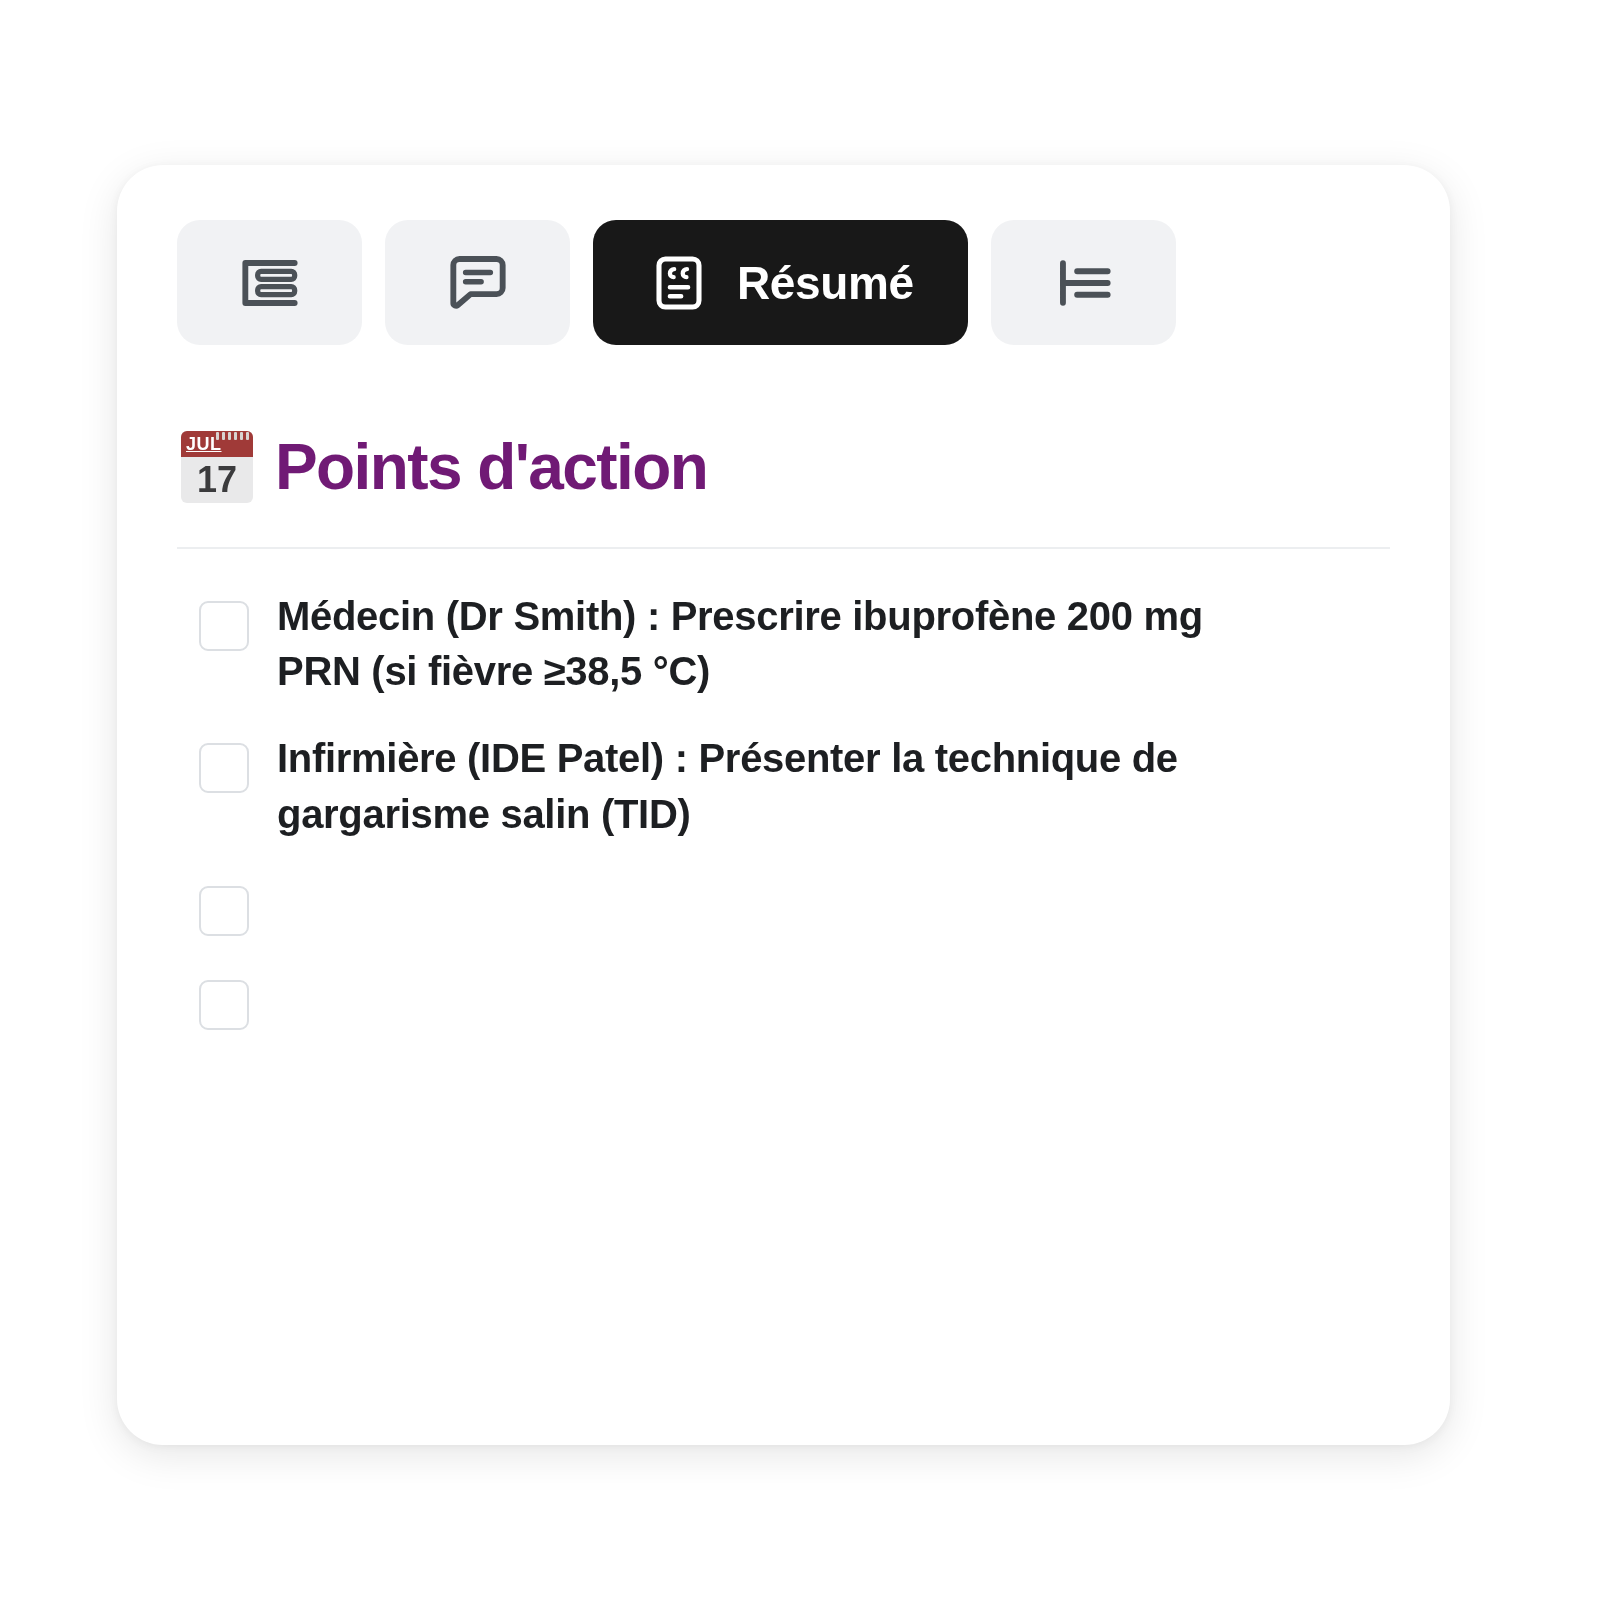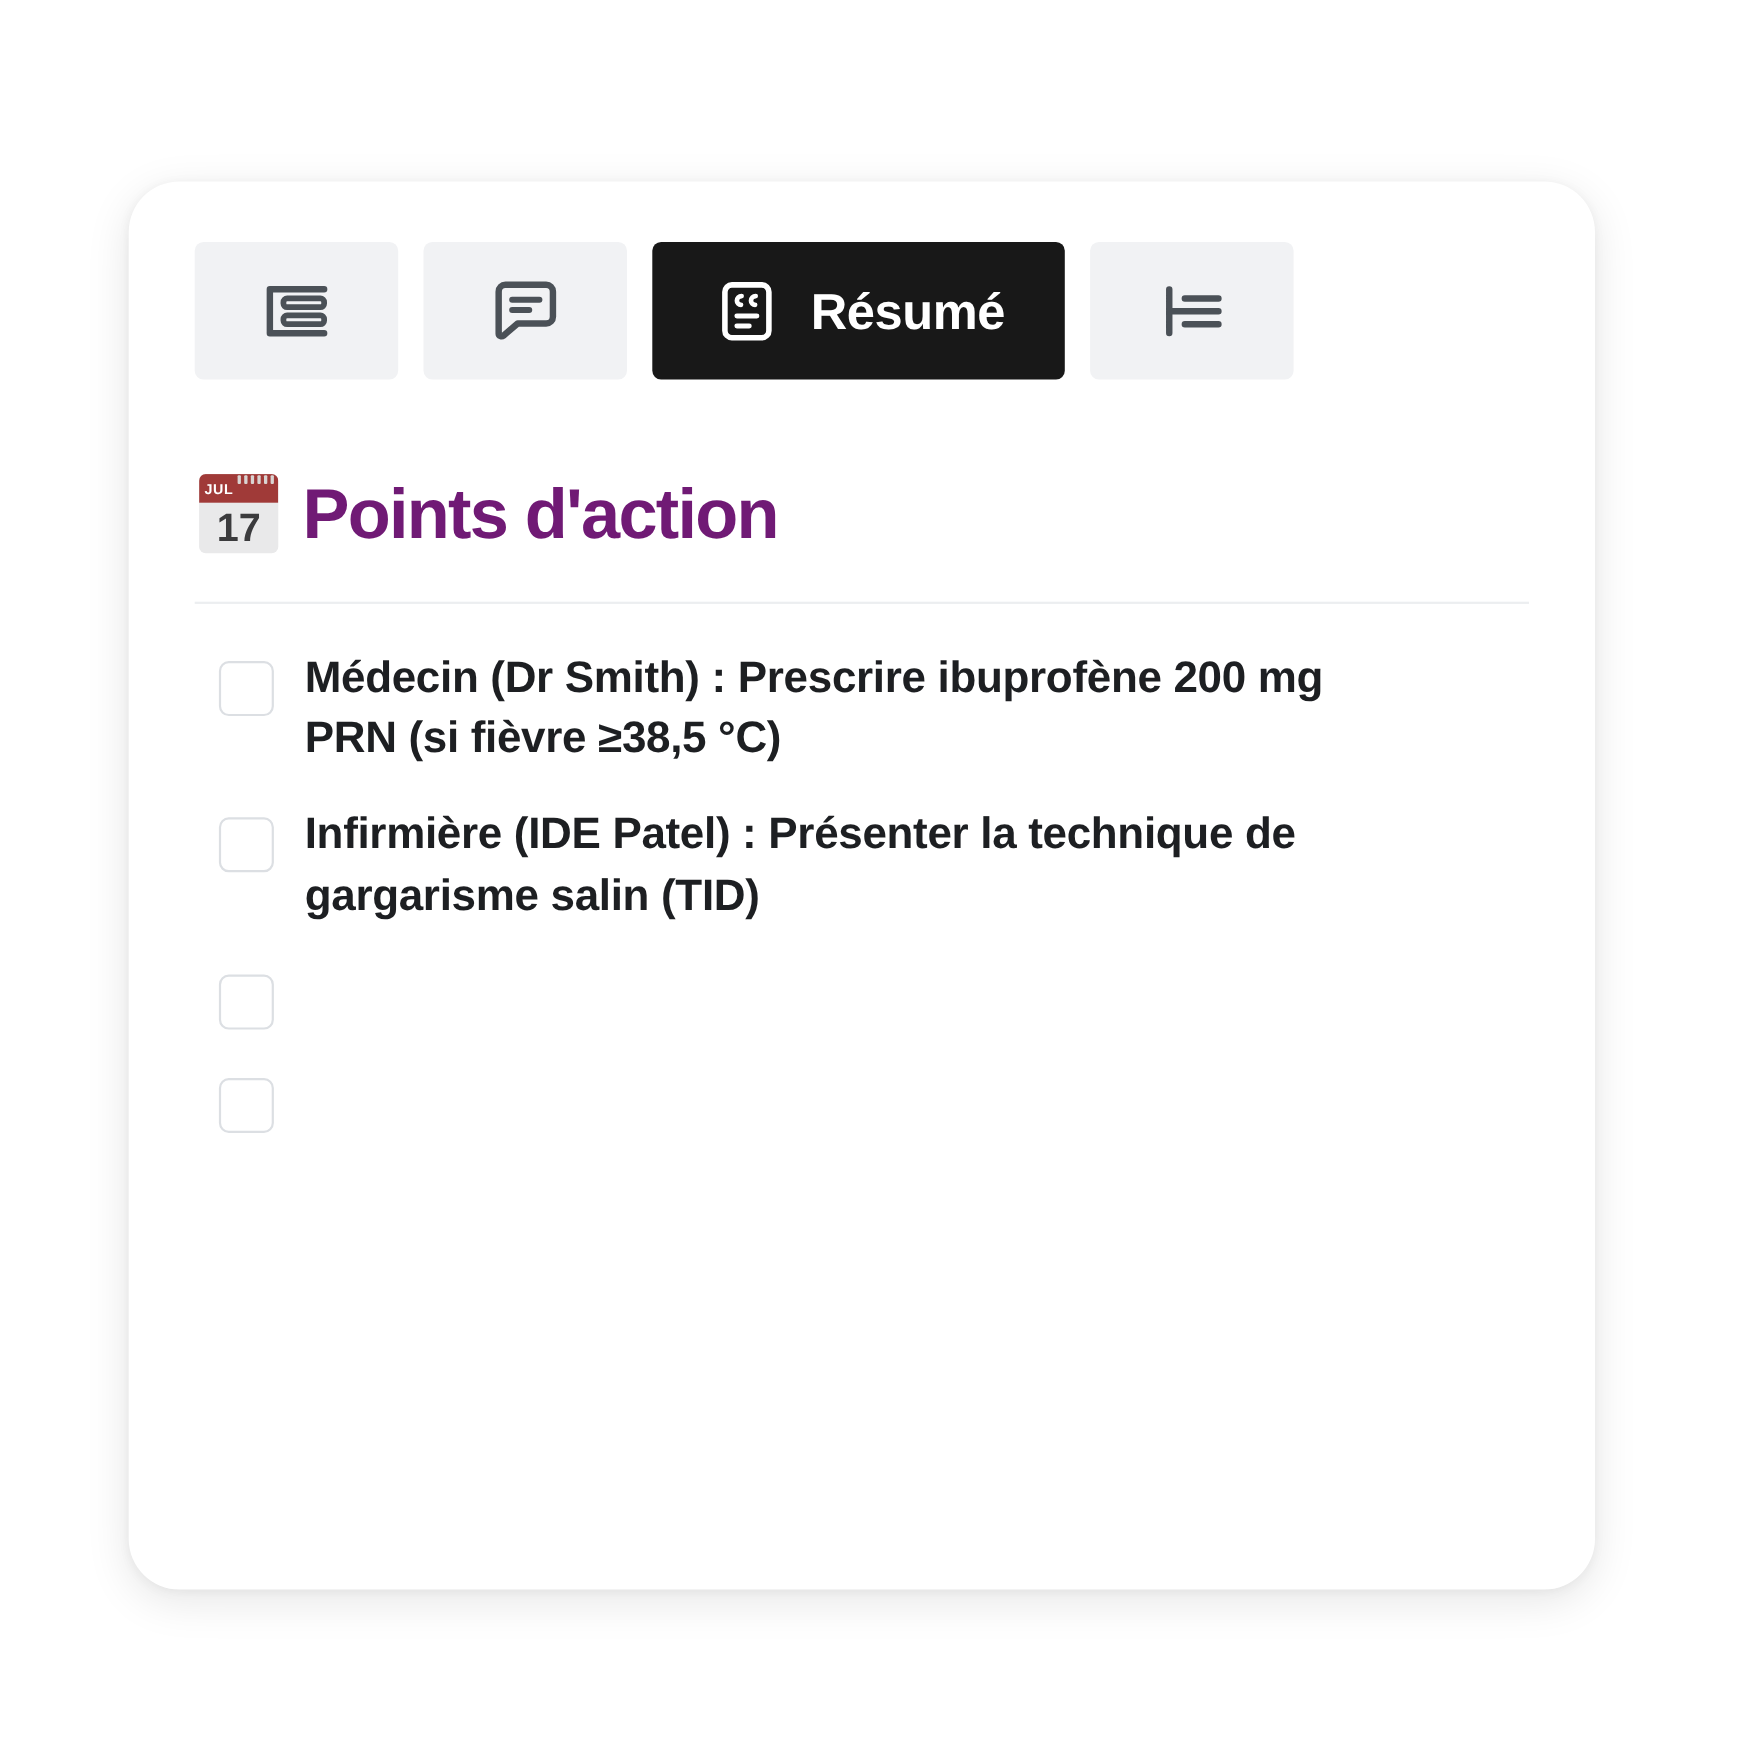--- a/index.html
+++ b/index.html
@@ -37,21 +37,21 @@
   
   .tabbar {
     display: flex;
     align-items: center;
     gap: 23px;
     height: 125px;
   }
 
   .tab {
     background: #f1f2f4;
-    border-radius: 8px;
+    border-radius: 23px;
     height: 125px;
     min-width: 185px;
     display: flex;
     align-items: center;
     justify-content: center;
     border: none;
     cursor: pointer;
     padding: 0 36px;
     box-sizing: border-box;
   }
@@ -92,27 +92,28 @@
     flex: 0 0 auto;
     overflow: hidden;
     font-family: "Liberation Sans", sans-serif;
   }
   .cal-icon .cal-top {
     position: absolute;
     left: 0; top: 0; right: 0;
     height: 26px;
     background: #a03a38;
     color: #ffffff;
-    font-size: 13px;
+    font-size: 18px;
     font-weight: 700;
     letter-spacing: 0.5px;
     display: flex;
     align-items: center;
     padding-left: 5px;
     box-sizing: border-box;
+    text-decoration: underline;
   }
   .cal-icon .cal-rings {
     position: absolute;
     top: 1px;
     right: 4px;
     display: flex;
     gap: 3px;
   }
   .cal-icon .cal-rings i {
     display: block;

